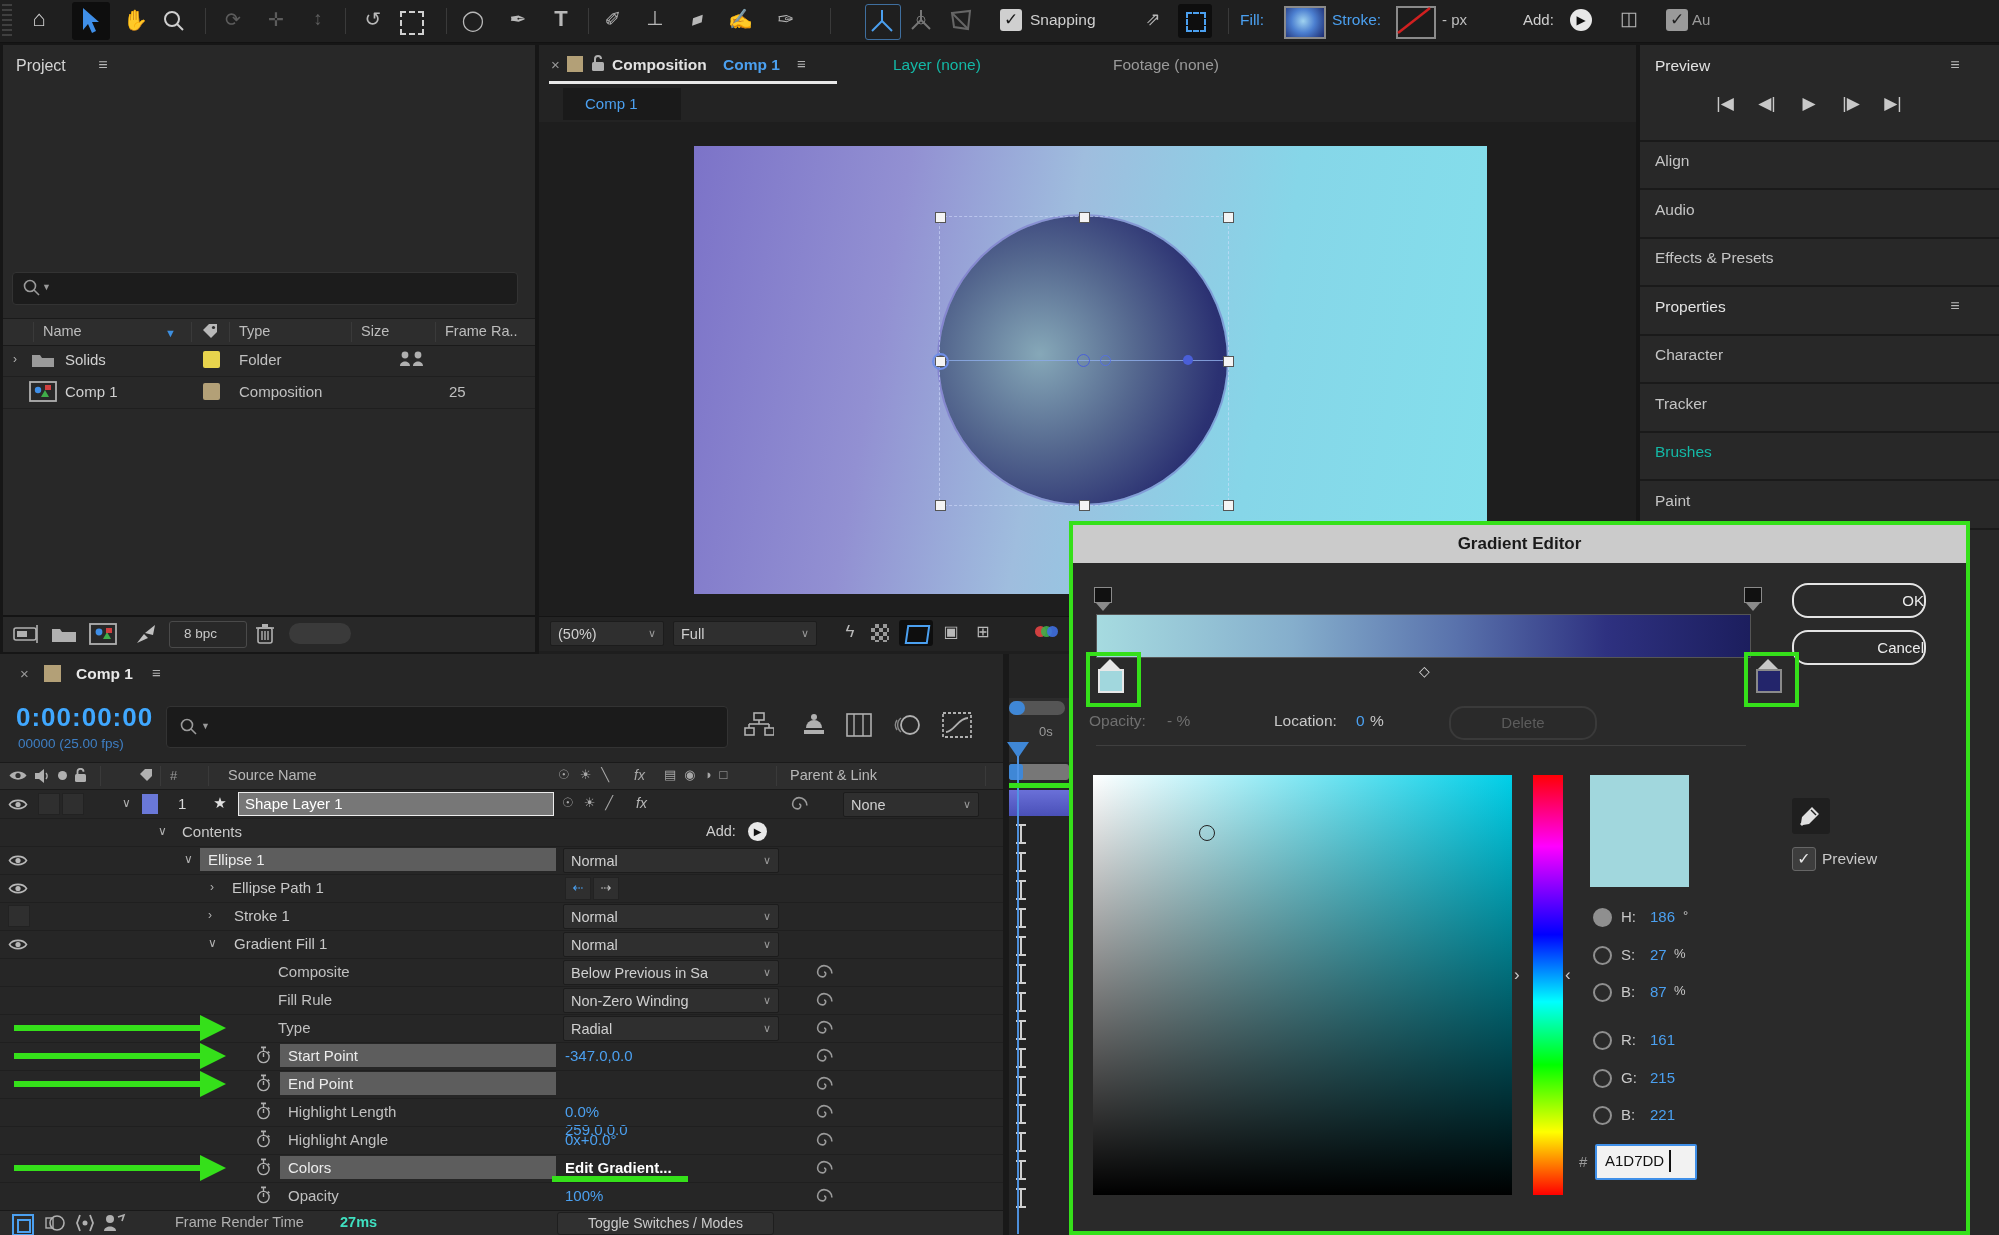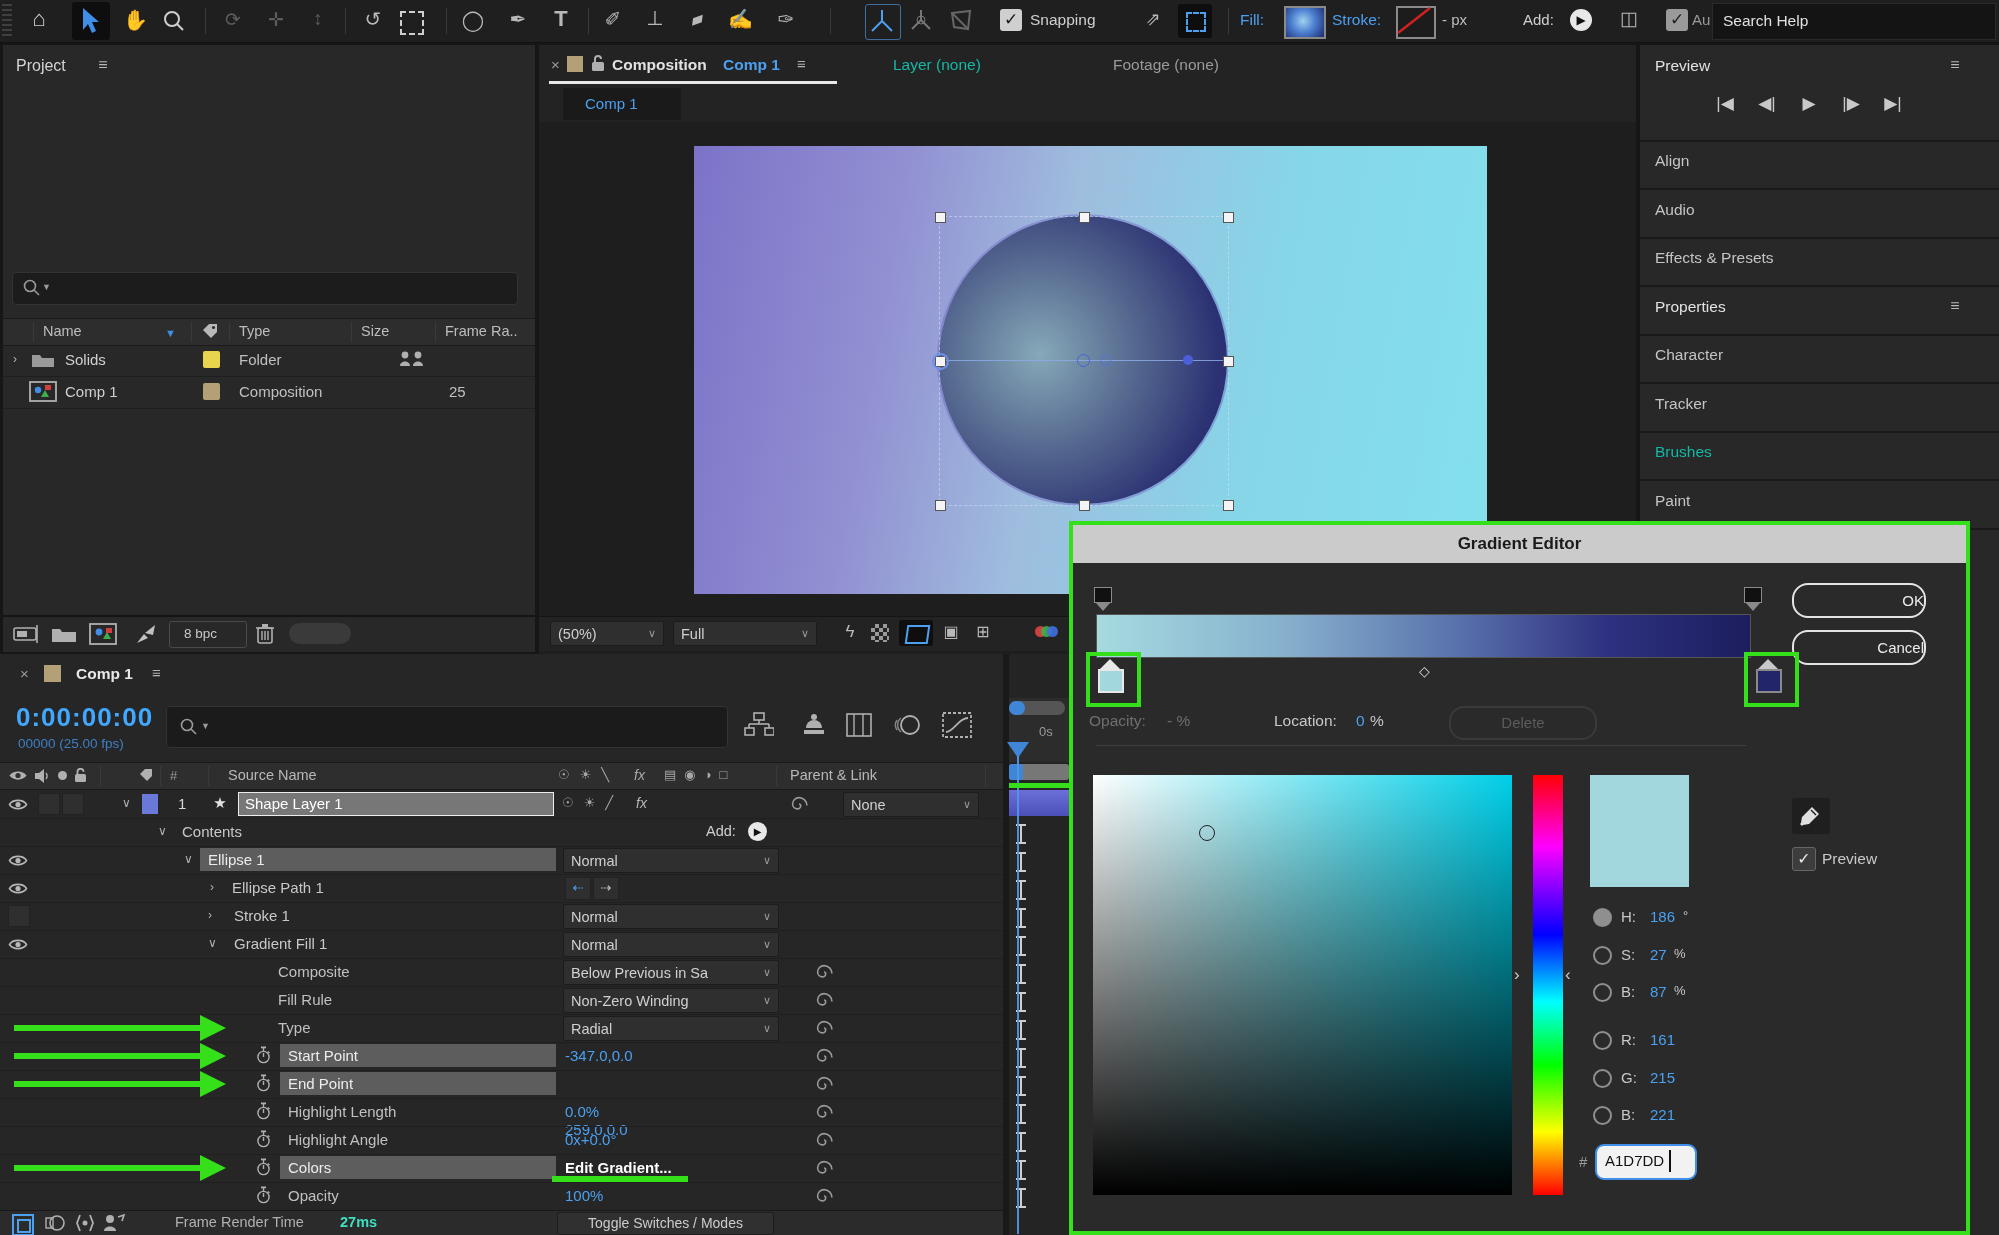--- a/index.html
+++ b/index.html
@@ -114,23 +114,20 @@
       <svg width="36" height="29" style="position:absolute;left:-2px;top:-2px">
           <line x1="2" y1="27" x2="34" y2="2" stroke="#d02020" stroke-width="2.5"></line>
         </svg>
     </div>
     <div class="txt" style="left:1442px;top:11px;color:#bdbdbd;">- px</div>
     <div class="txt" style="left:1523px;top:11px;color:#cfcfcf;">Add:</div>
     <div class="abs" style="left:1570px;top:9px;width:22px;height:22px;border-radius:50%;background:#e8e8e8;color:#111;font-size:12px;text-align:center;line-height:22px;">▶</div>
     <div class="ic" style="left:1614px;top:7px;width:30px;font-size:19px;">◫</div>
     <div class="abs" style="left:1666px;top:9px;width:22px;height:22px;background:#9a9a9a;border-radius:3px;color:#222;font-size:17px;text-align:center;line-height:22px;">✓</div>
     <div class="txt" style="left:1692px;top:11px;color:#9a9a9a;">Au</div>
-    <div class="abs" style="left:1712px;top:3px;width:282px;height:35px;background:#141414;border:1px solid #2a2a2a;">
-      <span class="txt" style="left:10px;top:8px;color:#e0e0e0;font-size:15.5px;">Search Help</span>
-    </div>
   </div>
 
   <div class="panel" style="left:3px;top:45px;width:532px;height:605px;">
     <div class="txt" style="left:13px;top:12px;font-size:16px;color:#d4d4d4;">Project</div>
     <div class="ic" style="left:90px;top:11px;width:20px;font-size:16px;">≡</div>
     <div class="abs" style="left:9px;top:227px;width:504px;height:31px;background:#1c1c1c;border:1px solid #333;border-radius:4px;">
       <svg width="20" height="20" style="position:absolute;left:9px;top:5px">
           <circle cx="8" cy="8" r="5.5" fill="none" stroke="#9a9a9a" stroke-width="1.6"></circle>
           <line x1="12" y1="12" x2="17" y2="17" stroke="#9a9a9a" stroke-width="1.6"></line>
         </svg>
@@ -716,21 +713,21 @@
         <span class="txt" style="left:548px;top:506px;color:#c8c8c8;font-size:15px;">R:</span>
         <span class="txt blue" style="left:577px;top:506px;font-size:15px;">161</span>
         <span class="radio" style="left:520px;top:544px;"></span>
         <span class="txt" style="left:548px;top:544px;color:#c8c8c8;font-size:15px;">G:</span>
         <span class="txt blue" style="left:577px;top:544px;font-size:15px;">215</span>
         <span class="radio" style="left:520px;top:581px;"></span>
         <span class="txt" style="left:548px;top:581px;color:#c8c8c8;font-size:15px;">B:</span>
         <span class="txt blue" style="left:577px;top:581px;font-size:15px;">221</span>
       </div>
     <span class="txt" style="left:506px;top:628px;color:#9a9a9a;font-size:15px;">#</span>
-    <div class="abs" style="left:522px;top:619px;width:98px;height:32px;background:#f2f2f2;border:2px solid #3F8FE8;border-radius:9px;">
+    <div class="abs" style="left:522px;top:619px;width:98px;height:32px;background:#f2f2f2;border:2px solid #3F8FE8;border-radius:2px;">
       <span style="position:absolute;left:8px;top:6px;color:#111;font-size:15px;">A1D7DD</span>
       <span style="position:absolute;left:72px;top:4px;width:1.5px;height:22px;background:#111;"></span>
     </div>
   </div>
 
   <div class="garr" style="left:14px;top:1015px;width:212px;">
     <div class="shaft" style="width:186px;"></div>
       <div class="head" style="left:186px;"></div>
   </div>
   <div class="garr" style="left:14px;top:1043px;width:212px;">

